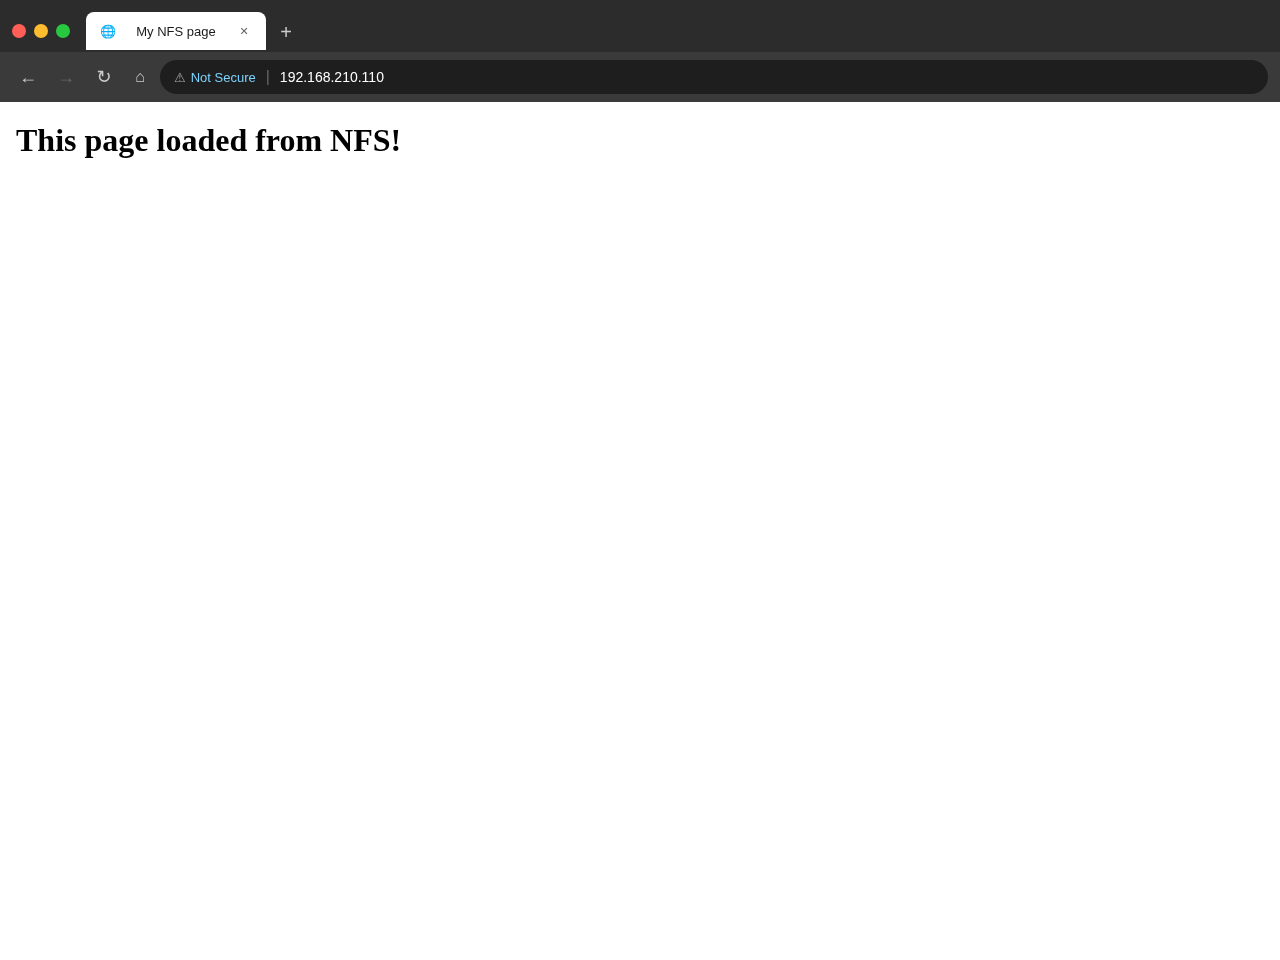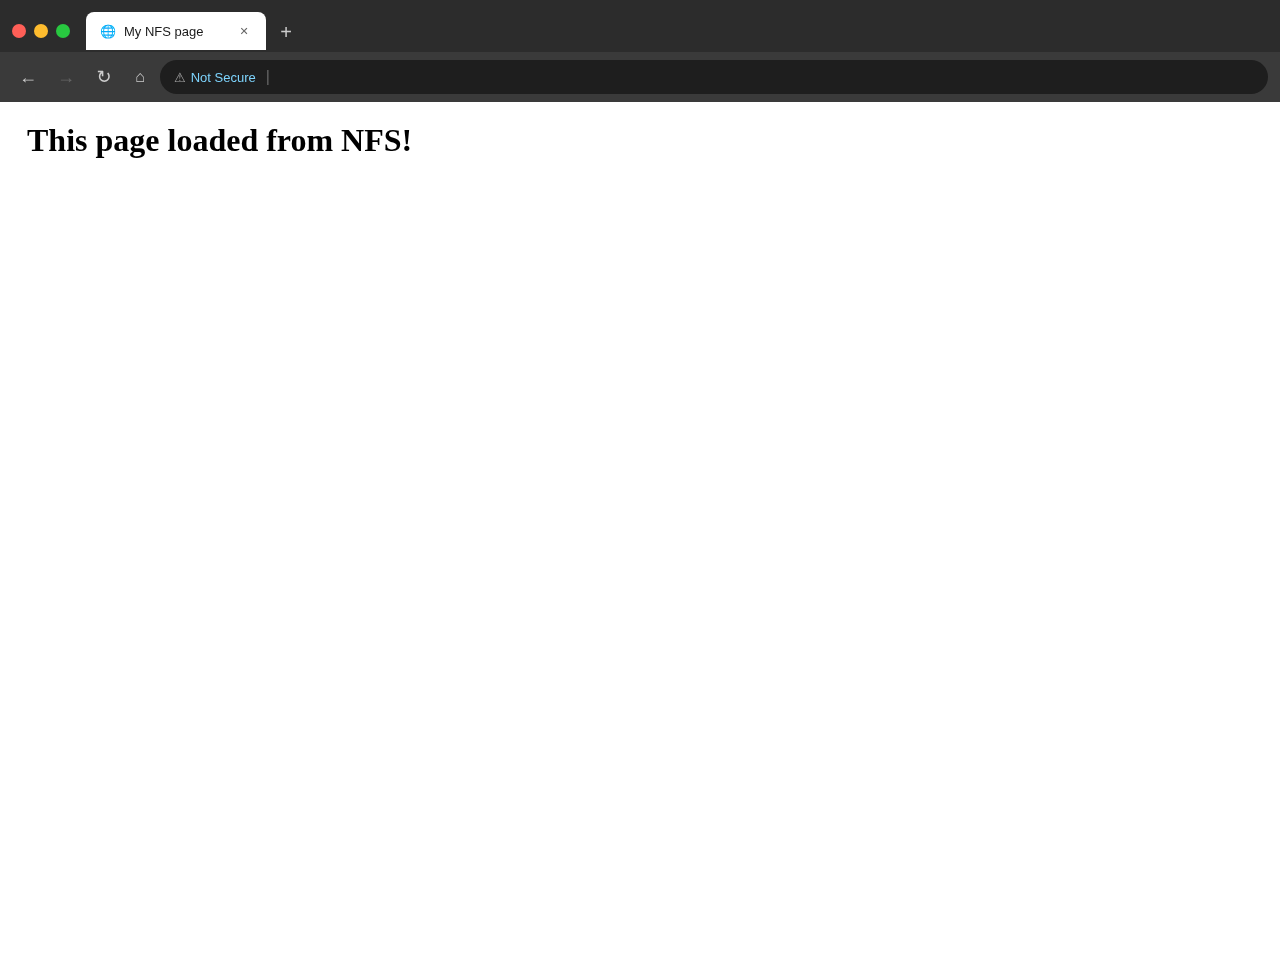--- a/index.html
+++ b/index.html
@@ -86,20 +86,21 @@
       font-size: 13px;
     }
 
     .tab-title {
       flex: 1;
       font-size: 13px;
       color: #1a1a1a;
       white-space: nowrap;
       overflow: hidden;
       text-overflow: ellipsis;
+      text-align: center;
     }
 
     .tab-close {
       width: 16px;
       height: 16px;
       display: flex;
       align-items: center;
       justify-content: center;
       border-radius: 50%;
       font-size: 11px;
@@ -202,21 +203,20 @@
       color: #ffffff;
       font-size: 14px;
       flex: 1;
     }
 
     
     .page-content {
       background: #ffffff;
       padding: 20px 16px;
       flex: 1;
-      margin-left: 11px;
     }
 
     .page-heading {
       font-size: 32px;
       font-weight: 900;
       color: #000000;
       font-family: Georgia, 'Times New Roman', serif;
     }
   </style>
 </head>
@@ -245,19 +245,20 @@
     <div class="nav-btn disabled">→</div>
     <div class="nav-btn">↻</div>
     <div class="home-btn">⌂</div>
 
     <div class="address-bar">
       <div class="security-icon-wrapper">
         <span class="security-warning-icon">⚠</span>
         <span class="not-secure-text">Not Secure</span>
       </div>
       <span class="address-separator">|</span>
+      <span class="address-url">192.168.210.110</span>
     </div>
   </div>
 </div>
 
 <div class="page-content">
   <h1 class="page-heading">This page loaded from NFS!</h1>
 </div>
 
 </body></html>

